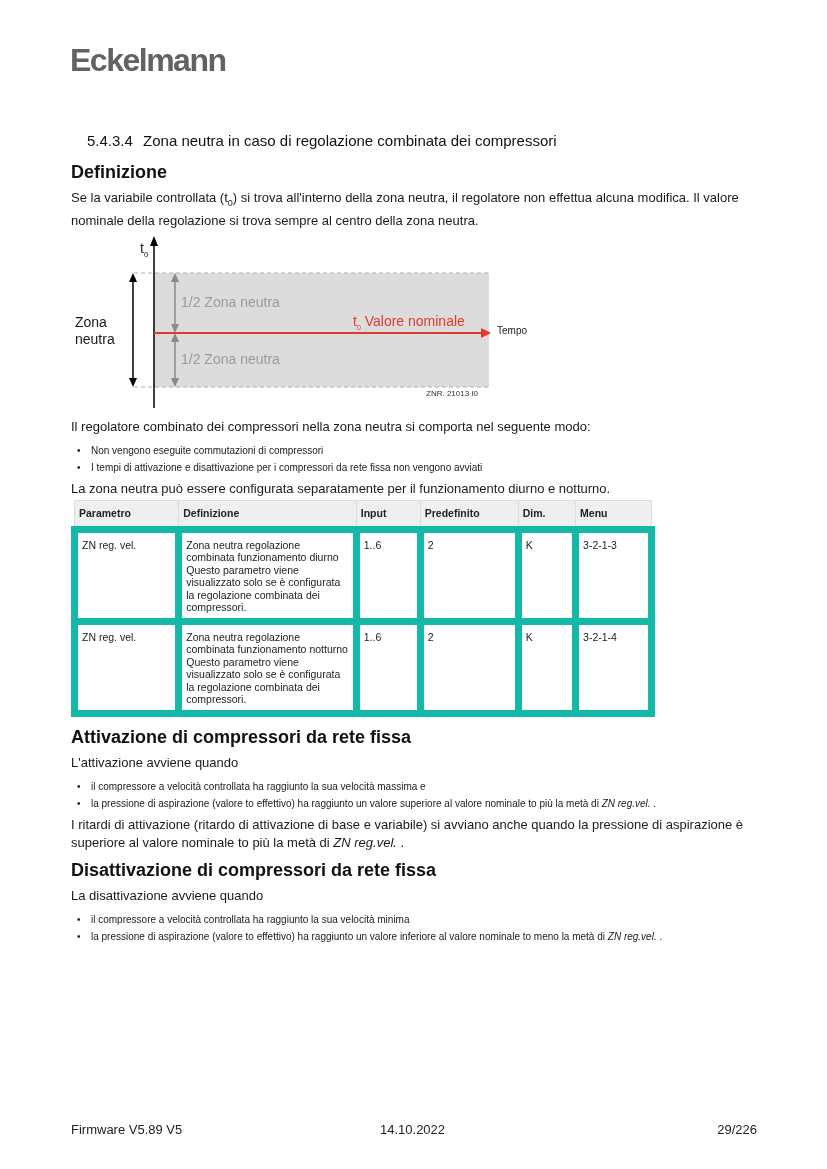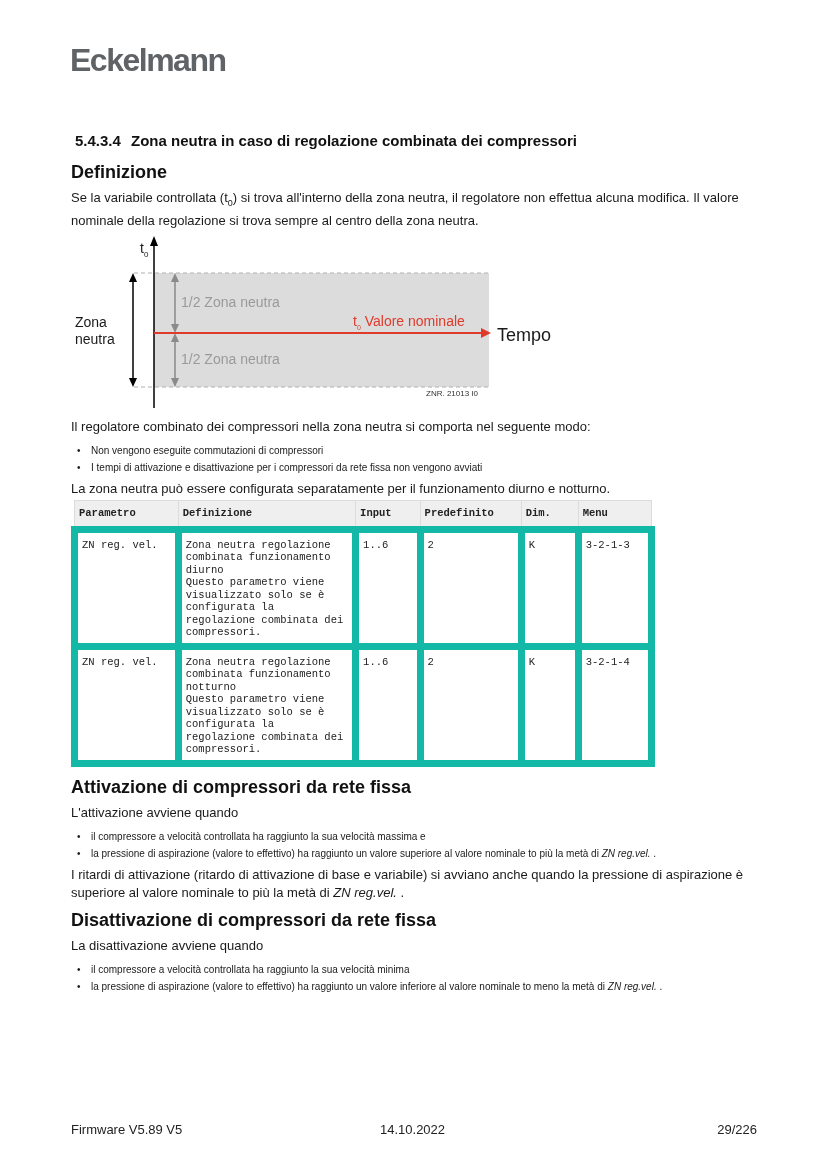--- a/index.html
+++ b/index.html
@@ -7,42 +7,41 @@
     width: 827px; height: 1169px; position: relative; overflow: hidden;
     font-family: "Liberation Sans", sans-serif; color: #1a1a1a;
   }
   .logo {
     position: absolute; left: 70px; top: 42px;
     font-family: "Liberation Sans", sans-serif; font-weight: bold;
     font-size: 32px; letter-spacing: -1.5px; color: #5f6366;
   }
   .content { position: absolute; left: 71px; top: 132px; width: 688px; }
   h2.section-title {
-    margin: 0 0 13px 4px; font-size: 15px; font-weight: bold; color: #111;
+    margin: 0 0 13px 16px; font-size: 15px; font-weight: normal; color: #111;
   }
   h2.section-title .num { margin-right: 6px; }
   h3.subhead { margin: 0 0 6px 0; font-size: 18px; font-weight: bold; color: #111; }
   p.body { margin: 0 0 6px 0; font-size: 13px; line-height: 18px; }
   ul.bullets { margin: 0 0 4px 0; padding: 0 0 0 6px; list-style: none; }
   ul.bullets li {
     font-size: 10px; line-height: 17px; position: relative; padding-left: 14px;
   }
   ul.bullets li::before { content: "•"; position: absolute; left: 0; top: 0; }
   sub { font-size: 9px; }
   i { font-style: italic; }
 
   
   .diagram { position: relative; width: 480px; height: 172px; margin: 4px 0 10px 0; }
   .diagram svg { position: absolute; left: 0; top: 0; }
 
   
   table.params {
     width: 584px; border-collapse: collapse; margin: 0 0 10px 0;
     font-size: 10.5px;
-    font-family: Liberation Mono, monospace;
   }
   table.params th {
     background: #efefef; text-align: left; font-weight: bold; color: #222;
     padding: 6px 4px; border: 1px solid #dcdcdc; height: 13px;
   }
   table.params td {
     vertical-align: top; padding: 6px 4px 4px 4px; border: 7px solid #14b8a6;
     line-height: 12.5px; color: #222; height: 66px;
   }
 
@@ -93,21 +92,21 @@
 
       <line x1="83" y1="97" x2="412" y2="97" stroke="#e03a2a" stroke-width="2"></line>
       <polygon points="420,97 410,92 410,102" fill="#e03a2a"></polygon>
     </svg>
 
     <span style="position:absolute;left:69px;top:4px;font-size:14px;"><span>t</span><sub style="font-size:8px;">0</sub></span>
     <span style="position:absolute;left:4px;top:78px;font-size:14px;line-height:17px;text-align:left;width:48px;"><span>Zona</span><br><span>neutra</span></span>
     <span style="position:absolute;left:110px;top:58px;font-size:14px;color:#9a9a9a;">1/2 Zona neutra</span>
     <span style="position:absolute;left:110px;top:115px;font-size:14px;color:#9a9a9a;">1/2 Zona neutra</span>
     <span style="position:absolute;left:282px;top:77px;font-size:14px;color:#e03a2a;"><span>t</span><sub style="font-size:7px;">0</sub> <span>Valore nominale</span></span>
-    <span style="position:absolute;left:426px;top:89px;font-size:18px;">Tempo</span>
+    <span style="position:absolute;left:426px;top:89px;font-size:10px;">Tempo</span>
     <span style="position:absolute;left:355px;top:153px;font-size:8px;color:#333;">ZNR. 21013 I0</span>
   </div>
 
   <p class="body">Il regolatore combinato dei compressori nella zona neutra si comporta nel seguente modo:</p>
   <ul class="bullets">
     <li>Non vengono eseguite commutazioni di compressori</li>
     <li>I tempi di attivazione e disattivazione per i compressori da rete fissa non vengono avviati</li>
   </ul>
   <p class="body" style="margin-bottom:2px;">La zona neutra può essere configurata separatamente per il funzionamento diurno e notturno.</p>
 

